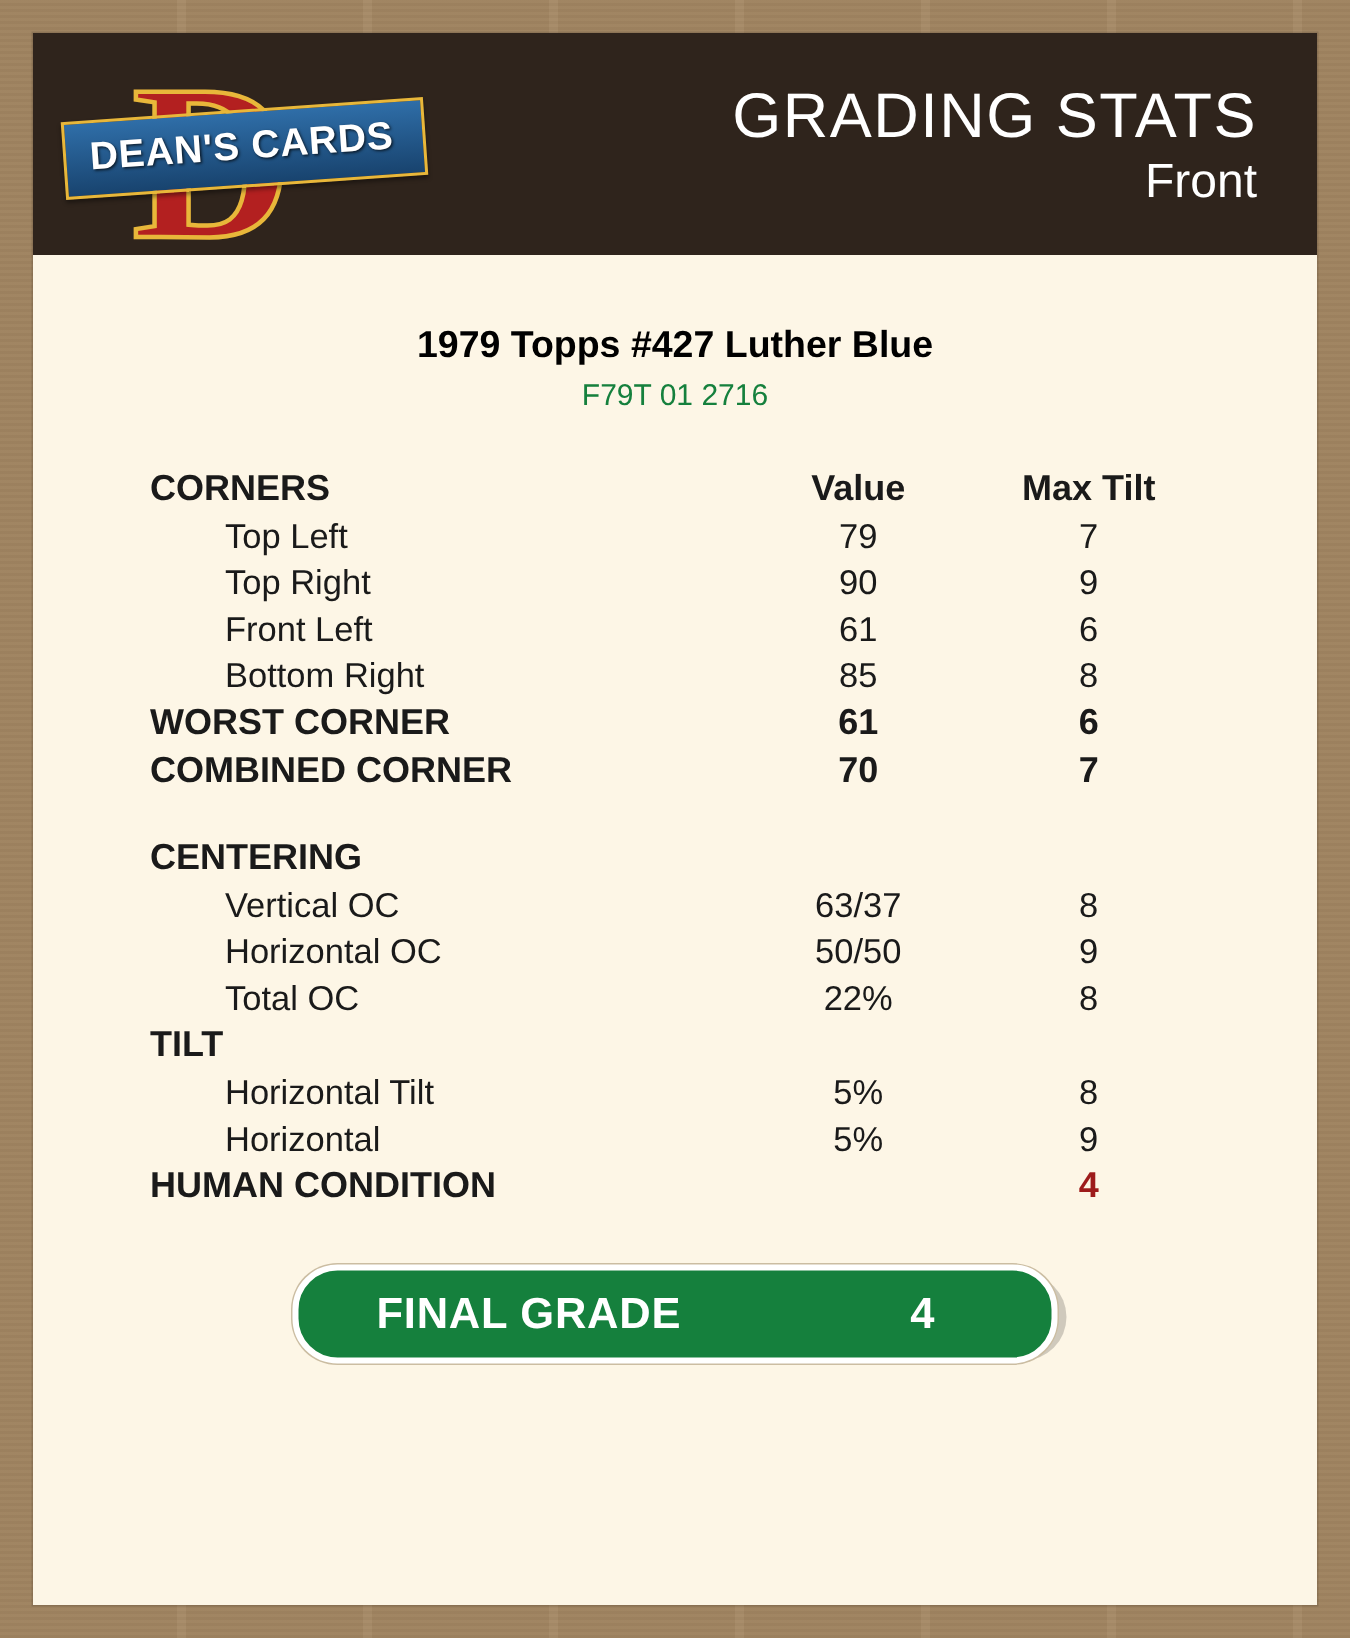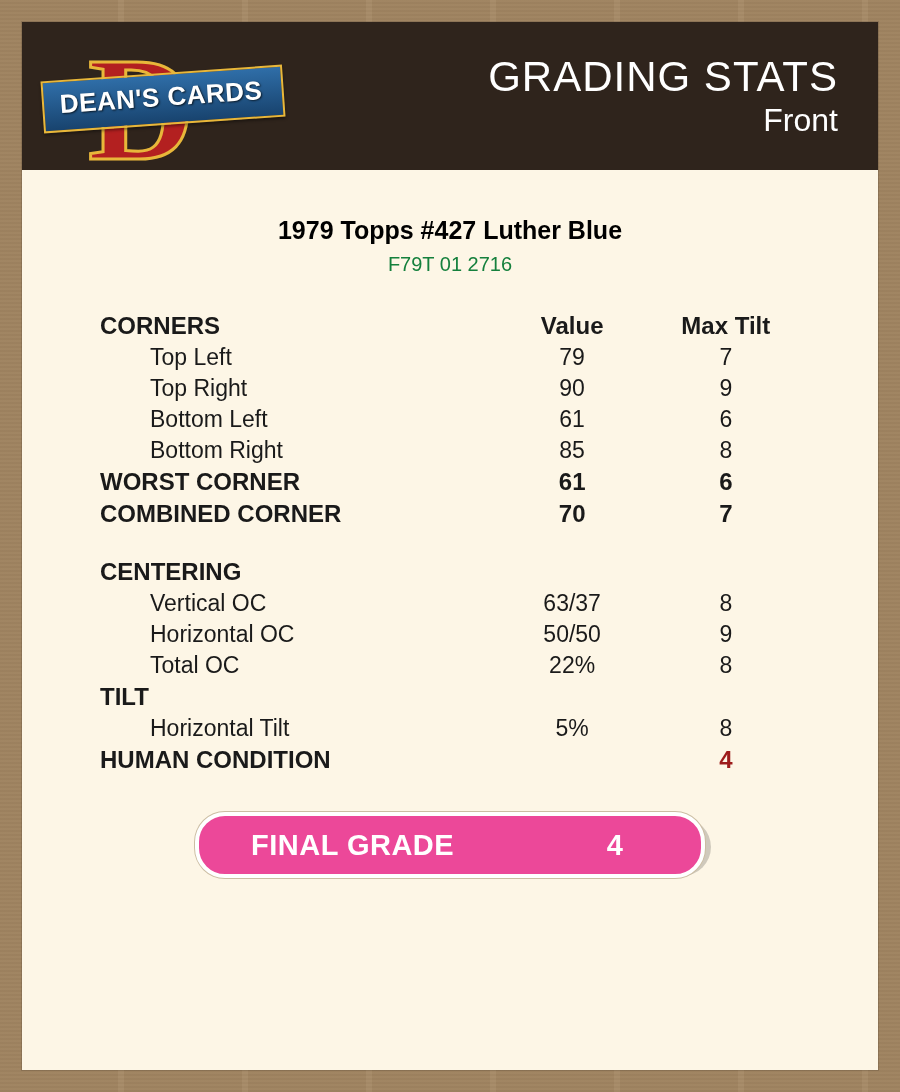--- a/index.html
+++ b/index.html
@@ -156,21 +156,21 @@
     left: 6px;
     top: 6px;
     width: 100%;
     height: 58px;
     background: rgba(0,0,0,0.18);
     border-radius: 30px;
   }
   .final-bar {
     position: relative;
     height: 58px;
-    background: #ec4899;
+    background: #15803d;
     border: 4px solid #ffffff;
     border-radius: 30px;
     box-shadow: 0 0 0 1px #cbbda2;
     display: flex;
     align-items: center;
     color: #ffffff;
   }
   .final-label {
     font-size: 29px;
     font-weight: bold;
@@ -219,21 +219,21 @@
           <td class="col-label">Top Left</td>
           <td class="col-value">79</td>
           <td class="col-max">7</td>
         </tr>
         <tr class="row-sub">
           <td class="col-label">Top Right</td>
           <td class="col-value">90</td>
           <td class="col-max">9</td>
         </tr>
         <tr class="row-sub">
-          <td class="col-label">Bottom Left</td>
+          <td class="col-label">Front Left</td>
           <td class="col-value">61</td>
           <td class="col-max">6</td>
         </tr>
         <tr class="row-sub">
           <td class="col-label">Bottom Right</td>
           <td class="col-value">85</td>
           <td class="col-max">8</td>
         </tr>
         <tr class="row-section">
           <td class="col-label">WORST CORNER</td>
@@ -275,20 +275,25 @@
           <td class="col-label">TILT</td>
           <td class="col-value"></td>
           <td class="col-max"></td>
         </tr>
         <tr class="row-sub">
           <td class="col-label">Horizontal Tilt</td>
           <td class="col-value">5%</td>
           <td class="col-max">8</td>
         </tr>
 
+        <tr class="row-sub">
+          <td class="col-label">Horizontal</td>
+          <td class="col-value">5%</td>
+          <td class="col-max">9</td>
+        </tr>
 
         <tr class="row-section">
           <td class="col-label">HUMAN CONDITION</td>
           <td class="col-value"></td>
           <td class="col-max human-grade">4</td>
         </tr>
       </tbody>
     </table>
 
     <div class="final-wrap">

